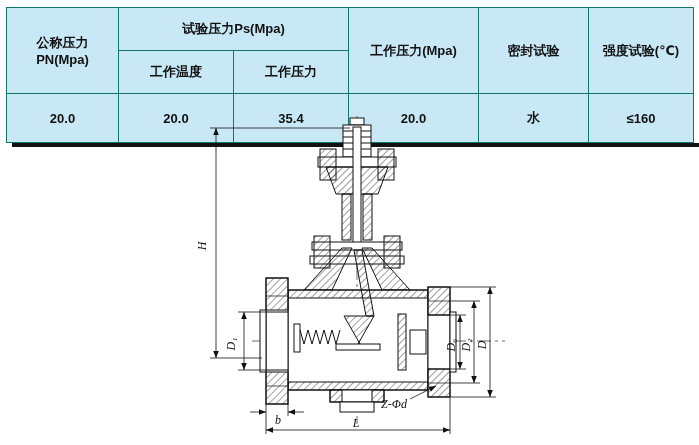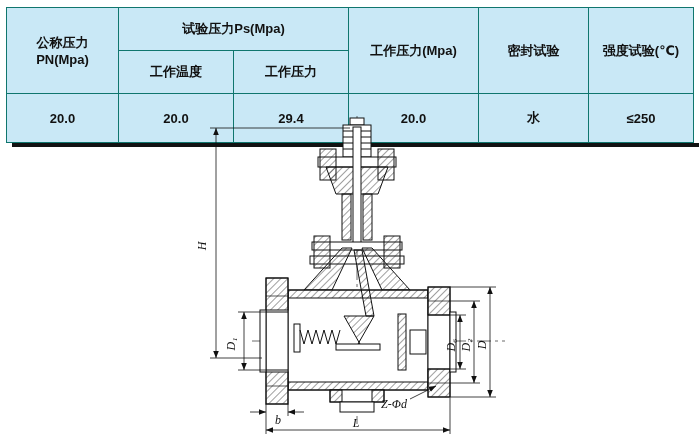--- a/index.html
+++ b/index.html
@@ -50,24 +50,24 @@
           <td rowspan="2">密封试验</td>
           <td rowspan="2">强度试验(℃)</td>
         </tr>
         <tr>
           <td>工作温度</td>
           <td>工作压力</td>
         </tr>
         <tr class="data">
           <td>20.0</td>
           <td>20.0</td>
-          <td>29.4</td>
+          <td>35.4</td>
           <td>20.0</td>
           <td>水</td>
-          <td>≤250</td>
+          <td>≤160</td>
         </tr>
       </tbody>
     </table>
     <div class="thick-rule"></div>
   </div>
 
   <div class="drawing-area">
     <svg width="699" height="346" viewBox="0 99 699 346" xmlns="http://www.w3.org/2000/svg">
       <defs>
         <pattern id="hatch" width="5" height="5" patternUnits="userSpaceOnUse" patternTransform="rotate(45)">

